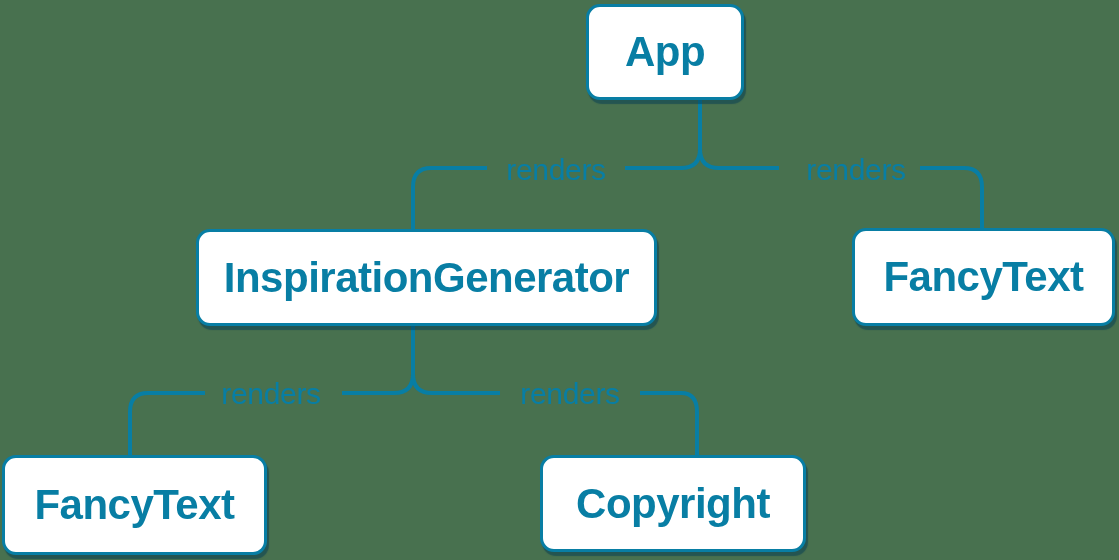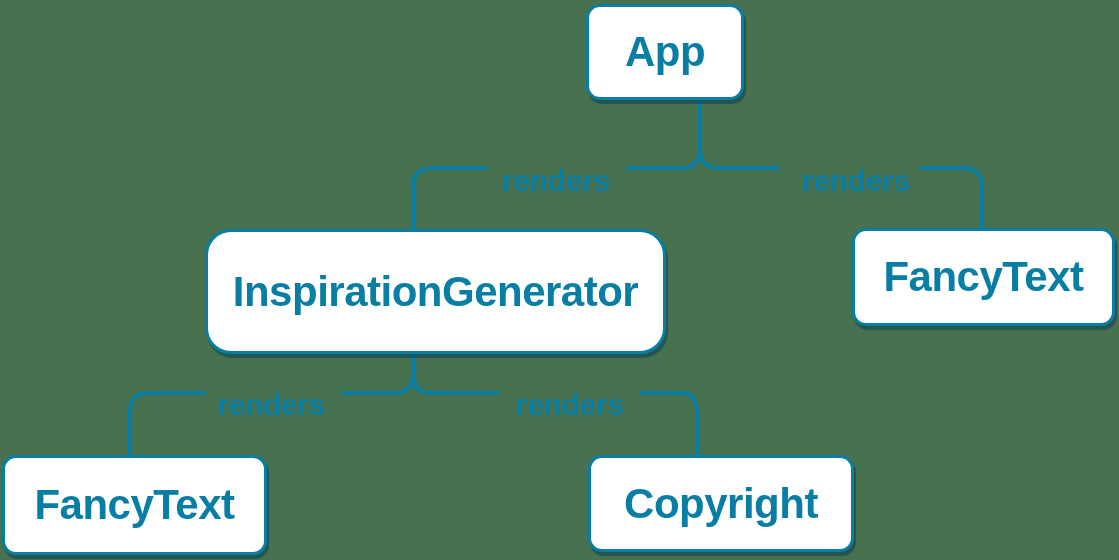--- a/index.html
+++ b/index.html
@@ -41,24 +41,23 @@
     font-size: 42px;
     font-weight: 600;
     letter-spacing: -0.5px;
     white-space: nowrap;
   }
   .edge-label {
     position: absolute;
     transform: translate(-50%, -50%);
     color: var(--accent);
     font-size: 30px;
-    font-weight: 700;
+    font-weight: 400;
     letter-spacing: -0.3px;
     white-space: nowrap;
-    margin-top: 11px;
   }
 </style>
 </head>
 <body>
 
 <div class="canvas">
 
   <svg class="edges-svg" viewBox="0 0 1119 560" xmlns="http://www.w3.org/2000/svg">
 
     <path d="M700,98 L700,149 Q700,168 681,168 L625,168"></path>
@@ -71,33 +70,33 @@
     <path d="M205,393 L148,393 Q130,393 130,412 L130,457"></path>
 
     <path d="M413,374 Q413,393 432,393 L500,393"></path>
     <path d="M640,393 L681,393 Q697,393 697,412 L697,457"></path>
   </svg>
 
   <div class="node" style="left:586px; top:4px; width:158px; height:96px;">
     <span>App</span>
   </div>
 
-  <div class="node" style="left:205px; top:229px; width:461px; height:125px;border-radius:26px;">
+  <div class="node" style="left:196px; top:229px; width:461px; height:97px;">
     <span>InspirationGenerator</span>
   </div>
 
   <div class="node" style="left:852px; top:228px; width:263px; height:98px;">
     <span>FancyText</span>
   </div>
 
   <div class="node" style="left:2px; top:455px; width:265px; height:100px;">
     <span>FancyText</span>
   </div>
 
-  <div class="node" style="left:588px; top:455px; width:266px; height:97px;align-items:center;">
+  <div class="node" style="left:540px; top:455px; width:266px; height:97px;align-items:center;">
     <span>Copyright</span>
   </div>
 
   <span class="edge-label" style="left:556px; top:170px;">renders</span>
 
   <span class="edge-label" style="left:856px; top:170px;">renders</span>
 
   <span class="edge-label" style="left:271px; top:394px;">renders</span>
 
   <span class="edge-label" style="left:570px; top:394px;">renders</span>

